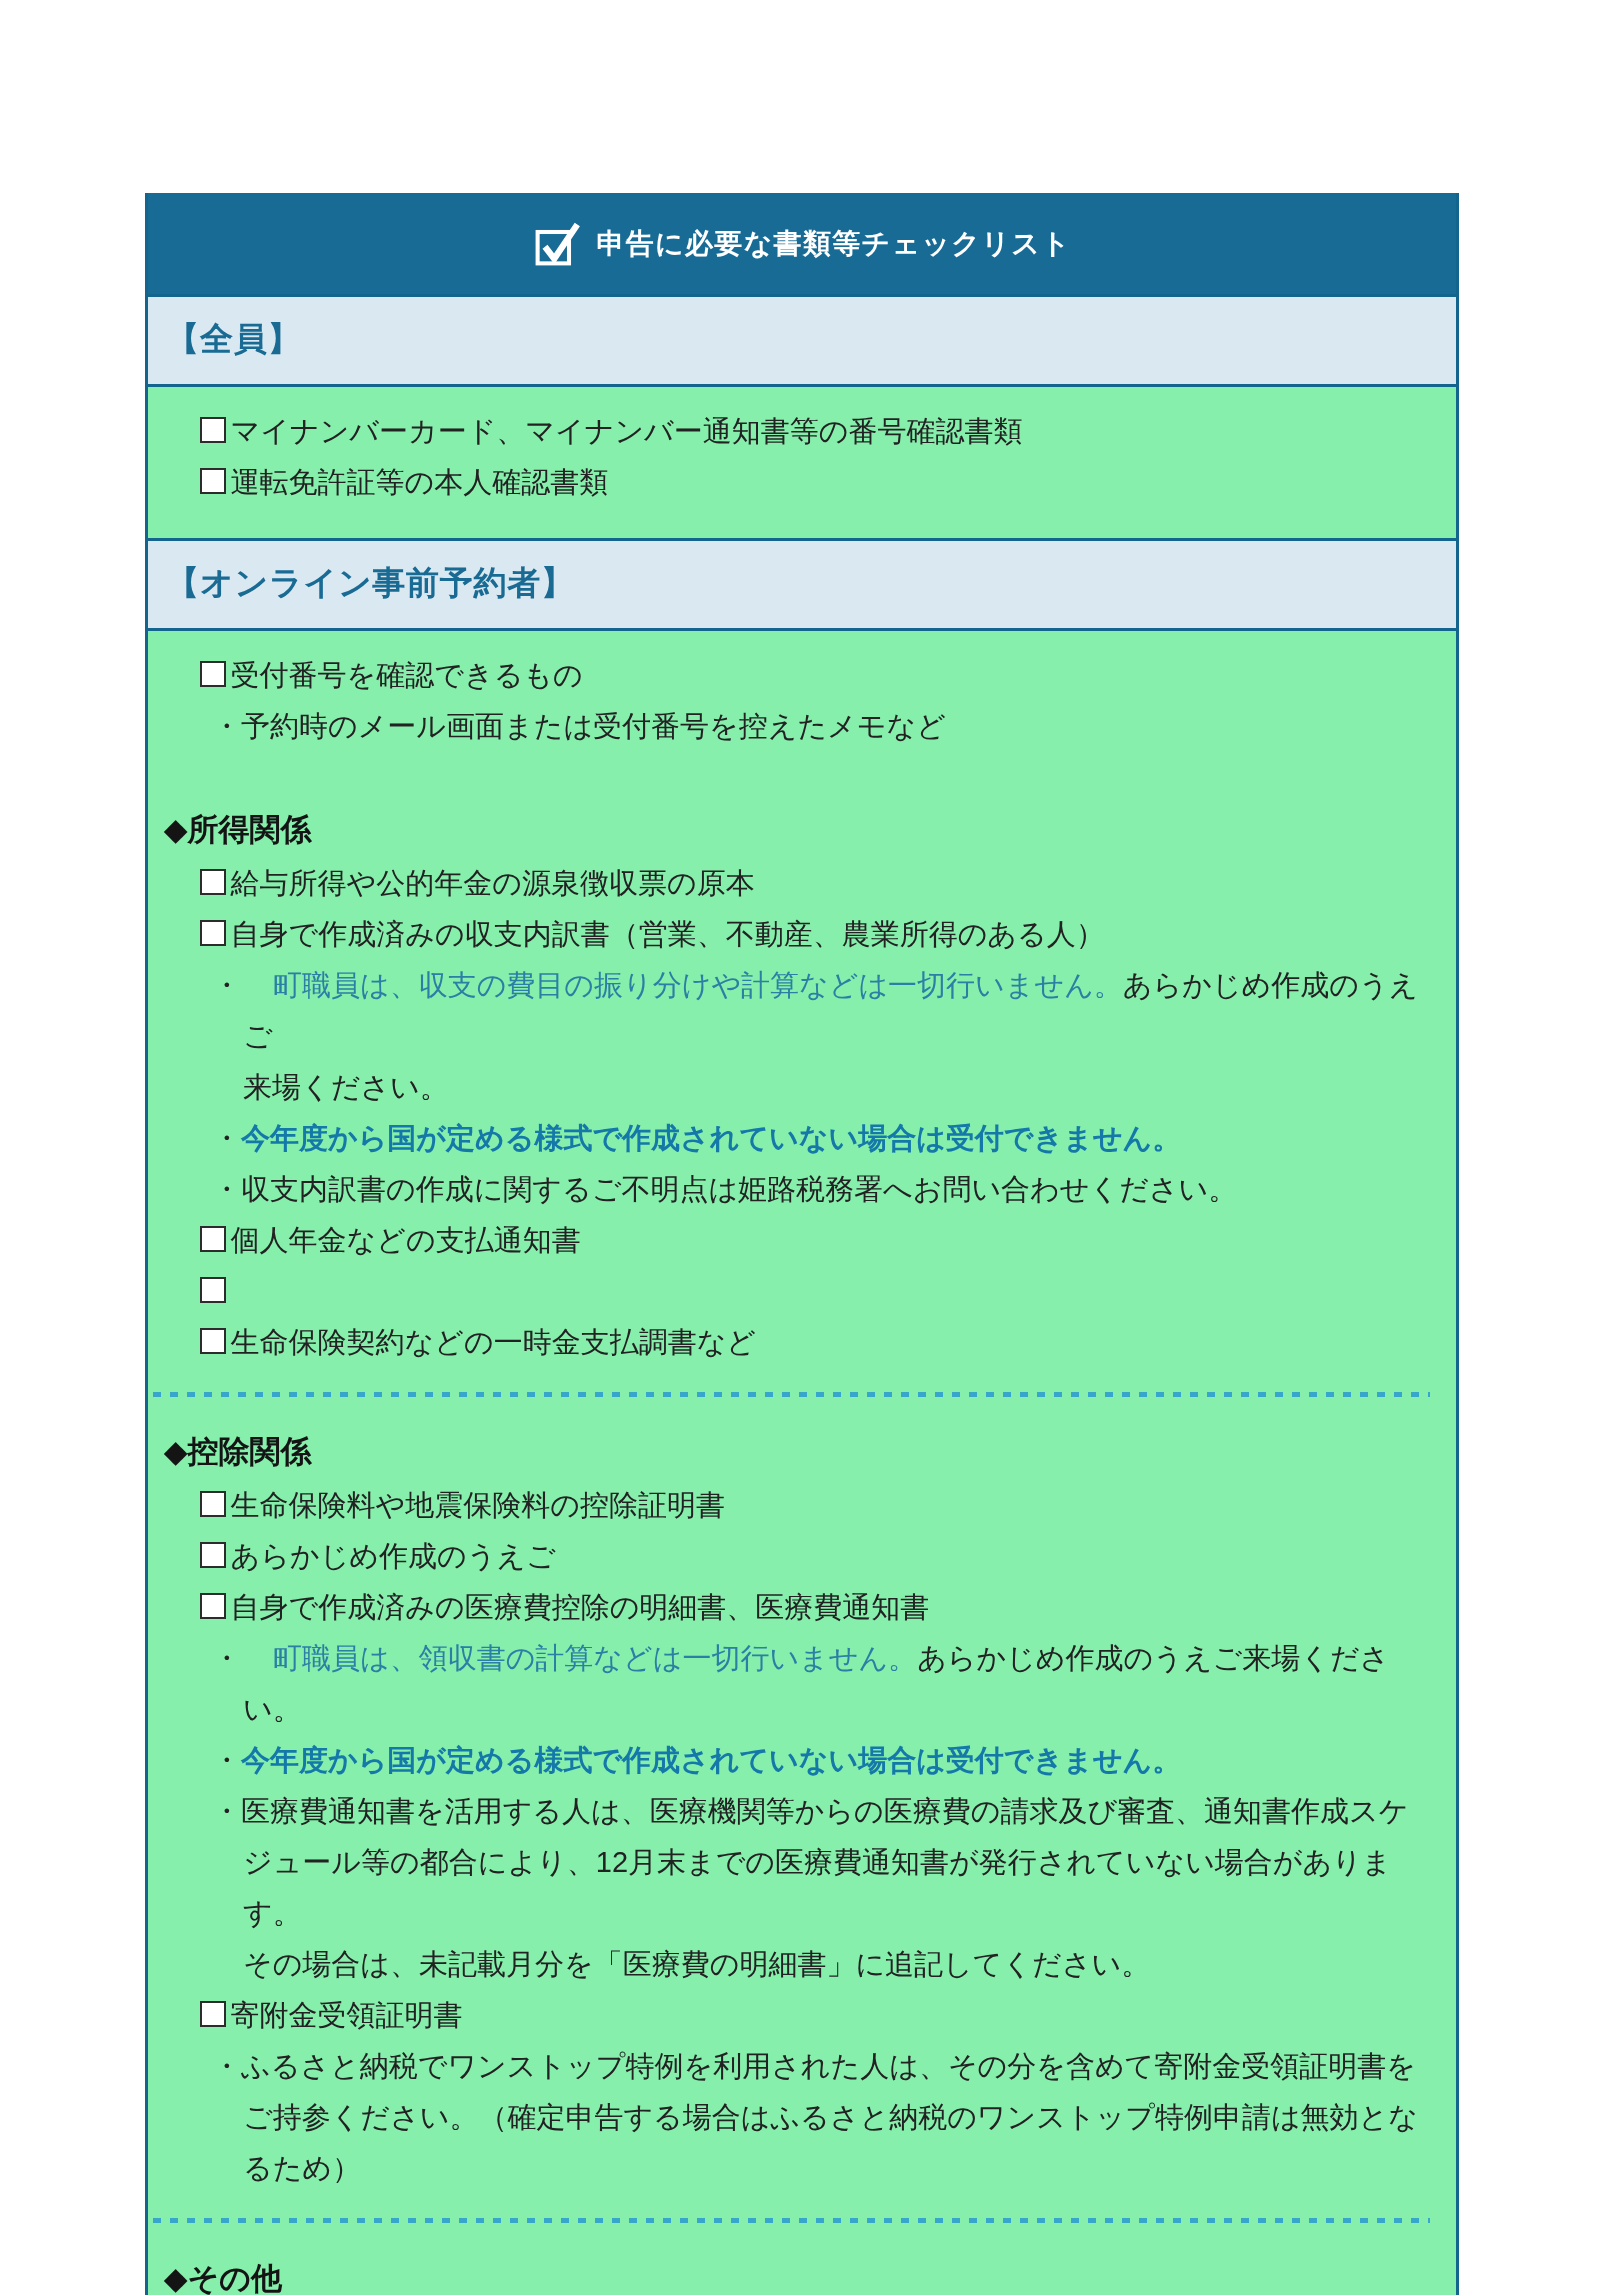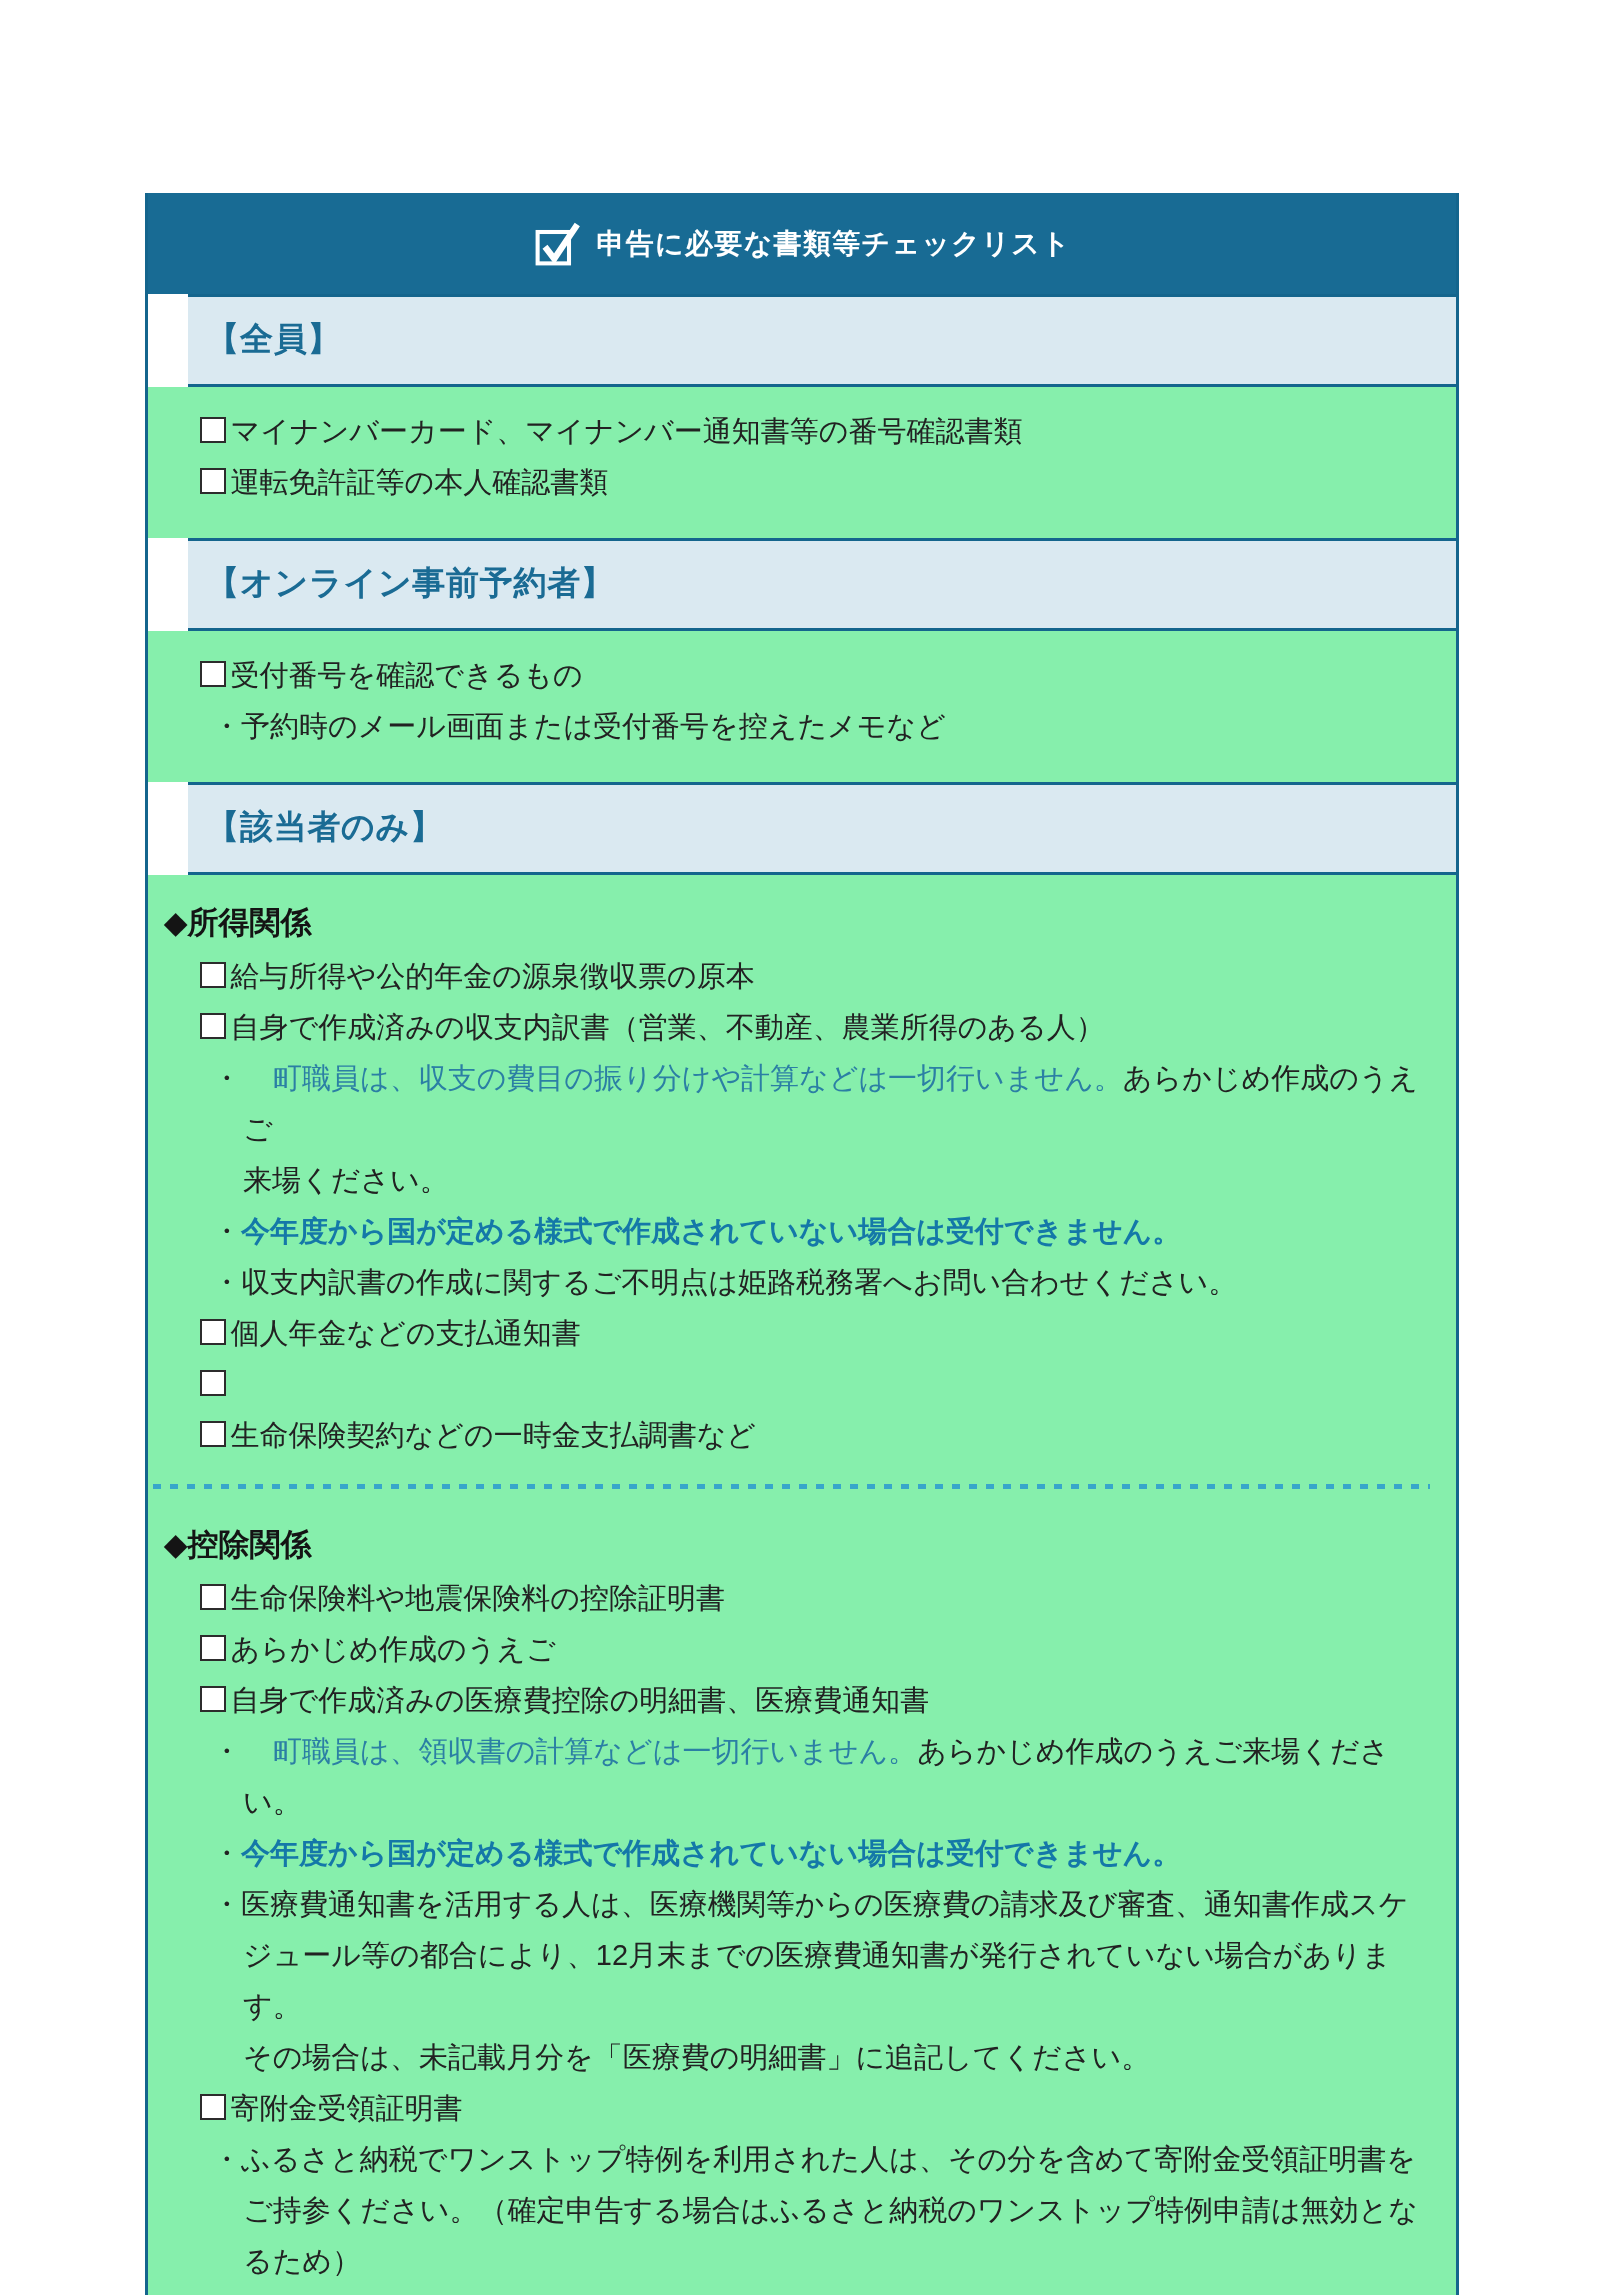--- a/index.html
+++ b/index.html
@@ -28,21 +28,20 @@
     color:#ffffff;font-size:28px;font-weight:bold;letter-spacing:1.3px;
     white-space:nowrap;
   }
   .cb-icon{display:inline-block;width:48px;height:48px;}
   .cb-icon svg{width:48px;height:48px;overflow:visible;display:block;}
   .sec-header{
     background:var(--secbg);
     border-top:3.9px solid var(--line);
     border-bottom:3.9px solid var(--line);
     padding:19.6px 18.3px 22px 18.3px;
-    margin-left:40px;
   }
   .sec-header .lbl{
     color:var(--sectext);font-size:33px;font-weight:bold;letter-spacing:0.7px;
   }
   .sec-body{background:#86efac;padding:19.6px 10.5px 30px 0;}
   .line{font-size:29px;line-height:51px;color:var(--body);}
   .heading{
     font-size:31px;font-weight:bold;color:#141414;
     line-height:56px;padding-left:15.7px;
   }
@@ -79,21 +78,20 @@
         <div class="sec-header"><span class="lbl">【全員】</span></div>
         <div class="sec-body">
           <div class="line check"><span class="cbx"></span><span class="seg-n">マイナンバーカード、マイナンバー通知書等の番号確認書類</span></div>
           <div class="line check"><span class="cbx"></span><span class="seg-n">運転免許証等の本人確認書類</span></div>
         </div>
         <div class="sec-header"><span class="lbl">【オンライン事前予約者】</span></div>
         <div class="sec-body">
           <div class="line check"><span class="cbx"></span><span class="seg-n">受付番号を確認できるもの</span></div>
           <div class="line note"><span class="dot">・</span><span class="seg-n">予約時のメール画面または受付番号を控えたメモなど</span></div>
         </div>
-        <div class="sec-header"><span class="lbl">【該当者のみ】</span></div>
         <div class="sec-body">
           <div class="line heading">◆所得関係</div>
           <div class="line check"><span class="cbx"></span><span class="seg-n">給与所得や公的年金の源泉徴収票の原本</span></div>
           <div class="line check"><span class="cbx"></span><span class="seg-n">自身で作成済みの収支内訳書（営業、不動産、農業所得のある人）</span></div>
           <div class="line note"><span class="dot">・</span><span class="seg-teal">町職員は、収支の費目の振り分けや計算などは一切行いません。</span><span class="seg-n">あらかじめ作成のうえご</span><br><span class="seg-n">来場ください。</span></div>
           <div class="line note"><span class="dot">・</span><span class="seg-tealb">今年度から国が定める様式で作成されていない場合は受付できません。</span></div>
           <div class="line note"><span class="dot">・</span><span class="seg-n">収支内訳書の作成に関するご不明点は姫路税務署へお問い合わせください。</span></div>
           <div class="line check"><span class="cbx"></span><span class="seg-n">個人年金などの支払通知書</span></div>
           <div class="line check"><span class="cbx"></span></div>
           <div class="line check"><span class="cbx"></span><span class="seg-n">生命保険契約などの一時金支払調書など</span></div>

